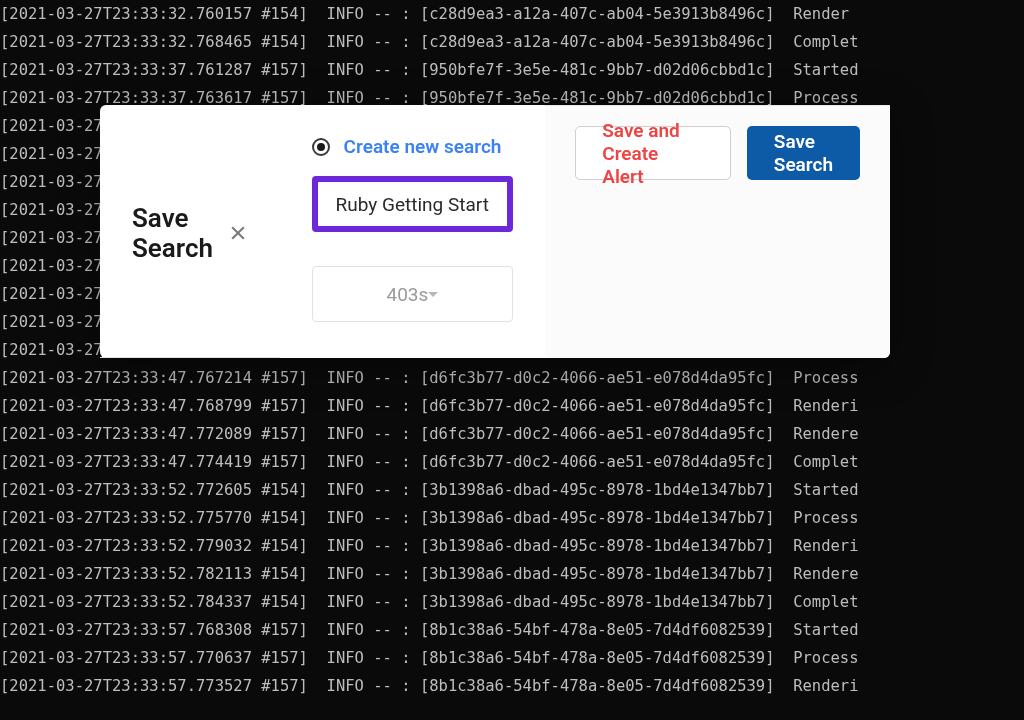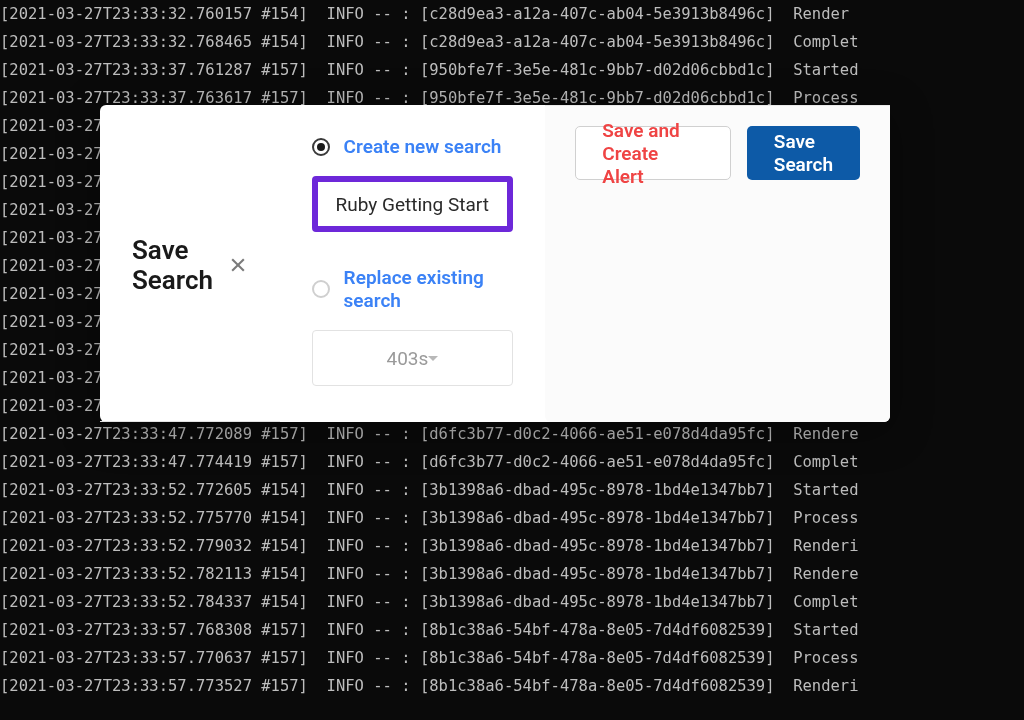--- a/index.html
+++ b/index.html
@@ -160,24 +160,20 @@
 
   <div class="modal-body">
     <div class="radio-row">
       <div class="radio selected"></div>
       <div class="radio-label">Create new search</div>
     </div>
     <div class="input-wrap">
       <input class="text-input" type="text" value="Ruby Getting Started" style="">
     </div>
 
-    <div class="radio-row" style="margin-bottom:18px;">
-      <div class="radio unselected"></div>
-      <div class="radio-label">Replace existing search</div>
-    </div>
     <div class="select-box">
       <span>403s</span>
       <span class="select-caret"></span>
     </div>
   </div>
 
   <div class="modal-footer">
     <div class="btn btn-secondary">
       <span>Save and Create Alert</span>
     </div>

